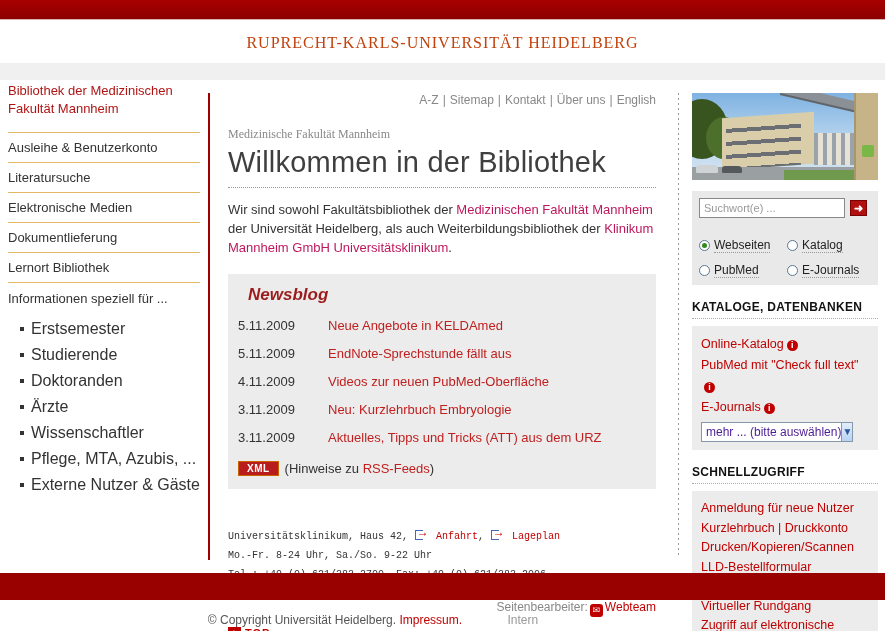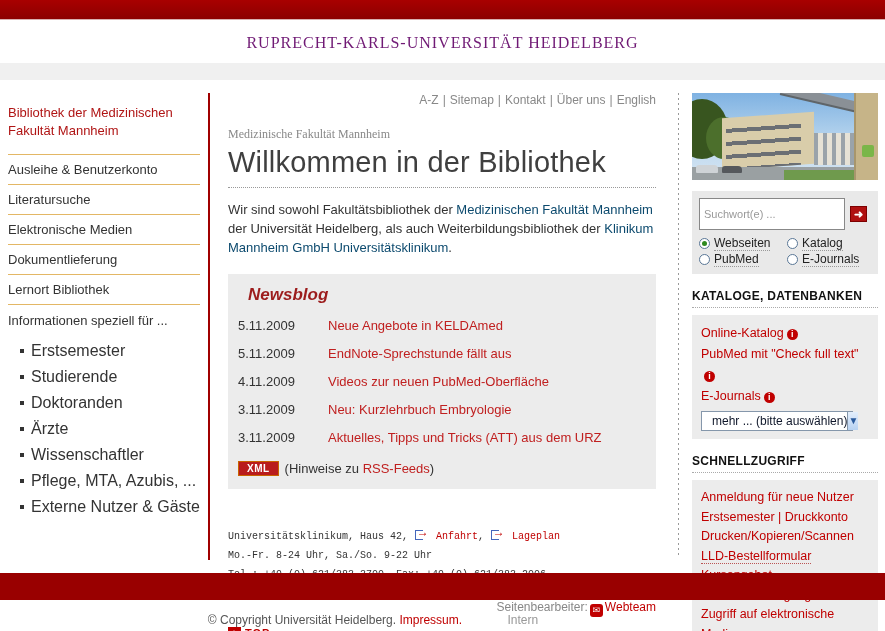--- a/index.html
+++ b/index.html
@@ -3,25 +3,25 @@
 <meta charset="utf-8">
 <style>
   * { margin:0; padding:0; box-sizing:border-box; }
   html,body { background:#fff; }
   body { font-family:"Liberation Sans", sans-serif; width:885px; height:631px; position:relative; overflow:hidden; }
 
   .bar-top { position:absolute; left:0; top:0; width:885px; height:20px;
              background:linear-gradient(#a80000,#8c0000); border-bottom:1px solid #d9b0b0; }
   .band-white { position:absolute; left:0; top:21px; width:885px; height:42px; background:#fff; }
   .uni-title { text-align:center; padding-top:13px; font-family:"Liberation Serif", serif;
-               font-size:16px; letter-spacing:1px; color:#701a75; }
+               font-size:16px; letter-spacing:1px; color:#c2410c; }
   .bar-gray { position:absolute; left:0; top:63px; width:885px; height:17px; background:#f0f0f0; }
 
   
-  .leftnav { position:absolute; left:8px; top:104px; width:192px; font-size:13px; color:#333; }
+  .leftnav { position:absolute; left:8px; top:82px; width:192px; font-size:13px; color:#333; }
   .leftnav-title { color:#b01515; line-height:18px; margin-bottom:14px; }
   .nav-divider { border-top:1px solid #e3b765; margin:0; }
   .nav-item { padding:7px 0 7px 0; color:#333; cursor:pointer; }
   .leftnav-info { padding-top:8px; color:#333; }
   .sub-items { margin-top:10px; }
   .sub-item { display:flex; align-items:center; gap:7px; padding:4px 0 4px 12px; font-size:16px; color:#333; cursor:pointer; }
   .bullet { width:4px; height:4px; background:#333; flex:0 0 auto; }
 
   .red-vline { position:absolute; left:208px; top:93px; width:2px; height:467px; background:#a00000; }
   .dot-vline { position:absolute; left:678px; top:93px; width:1px; height:462px;
@@ -29,21 +29,21 @@
 
   
   .main { position:absolute; left:228px; top:93px; width:428px; }
   .topnav { text-align:right; font-size:12px; color:#888; }
   .topnav a { color:#888; text-decoration:none; cursor:pointer; }
   .topnav .sep { margin:0 4px; }
   .breadcrumb { margin-top:20px; font-size:12px; color:#888;font-family:Liberation Serif, serif; }
   h1.page-title { margin-top:4px; font-size:29px; font-weight:400; color:#3f3f3f; letter-spacing:0.2px; }
   .dotted-rule { border-bottom:1px dotted #999; margin-top:8px; margin-bottom:12px; }
   .intro { font-size:13px; line-height:19px; color:#333; }
-  .intro a { color:#0c4a6e; text-decoration:none; cursor:pointer; }
+  .intro a { color:#be185d; text-decoration:none; cursor:pointer; }
 
   .newsbox { margin-top:17px; background:#ececec; padding:11px 12px 13px 10px; }
   .newsbox-title { font-size:17px; font-weight:bold; font-style:italic; color:#9c1c1c; padding-left:10px; }
   .news-row { display:flex; margin-top:13px; font-size:13px;gap:28px; }
   .news-date { width:62px; flex:0 0 auto; color:#333; }
   .news-link { color:#c02020; text-decoration:none; cursor:pointer; }
   .xml-row { margin-top:16px; font-size:13px; color:#333; display:flex; align-items:center; gap:6px; }
   .xml-badge { background:#b91c1c; border:1px solid #c96300; color:#fff; font-size:10px; font-weight:bold;
                padding:1px 8px; letter-spacing:0.5px; cursor:pointer; }
   .rss-link { color:#c02020; text-decoration:none; cursor:pointer; }
@@ -81,44 +81,44 @@
   .ph-col { position:absolute; right:0; top:0; width:24px; height:87px; background:#c6b488;
             border-left:2px solid #a8966c; }
   .ph-sign { position:absolute; right:4px; top:52px; width:12px; height:12px; background:#7ab648; border-radius:2px; }
   .ph-ground { position:absolute; left:0; bottom:0; width:186px; height:13px; background:#9aa0a2; }
   .ph-grass { position:absolute; right:24px; bottom:0; width:70px; height:10px; background:#6f9a4d; }
   .ph-car1 { position:absolute; left:4px; bottom:7px; width:22px; height:8px; background:#cfd3d6; border-radius:3px 4px 1px 1px; }
   .ph-car2 { position:absolute; left:30px; bottom:7px; width:20px; height:7px; background:#55585c; border-radius:3px 4px 1px 1px; }
 
   .searchbox { margin-top:11px; background:#e9e9e9; padding:7px 6px 7px 7px; }
   .search-row { display:flex; align-items:center; gap:5px; }
-  .search-input { width:146px; height:32px; border:1px solid #888; font-size:11px; padding:0 4px;
+  .search-input { width:146px; height:20px; border:1px solid #888; font-size:11px; padding:0 4px;
                   font-family:"Liberation Sans", sans-serif; color:#333; background:#fff; }
   .search-input::placeholder { color:#999; }
   .go-btn { width:17px; height:16px; background:#b01010; border:1px solid #7d0000; color:#fff;
             font-size:11px; line-height:14px; text-align:center; font-weight:bold; cursor:pointer; }
-  .radio-grid { margin-top:6px; display:grid; grid-template-columns:88px auto; row-gap:1px; }
+  .radio-grid { margin-top:20px; display:grid; grid-template-columns:88px auto; row-gap:10px; }
   .radio-opt { display:flex; align-items:center; gap:4px; font-size:12px; color:#222; cursor:pointer; }
   .radio { width:11px; height:11px; border:1px solid #5a7796; border-radius:50%; background:#fff; flex:0 0 auto; }
   .radio.checked { position:relative; }
   .radio.checked::after { content:""; position:absolute; left:2px; top:2px; width:5px; height:5px;
                           background:#2f8a1f; border-radius:50%; }
   .radio-label { border-bottom:1px dotted #999; }
 
   .side-heading { margin-top:15px; font-size:12px; font-weight:bold; color:#111; letter-spacing:0.3px;
                   padding-bottom:4px; border-bottom:1px dotted #aaa; }
   .side-box { margin-top:7px; background:#ececec; padding:8px 9px; font-size:12.5px; }
   .side-box a { color:#c00000; text-decoration:none; cursor:pointer; }
   .cat-row { line-height:21px; }
   .info-icon { display:inline-block; width:11px; height:11px; background:#c00000; border-radius:50%;
                color:#fff; font-size:9px; font-weight:bold; line-height:11px; text-align:center;
                vertical-align:0px; margin-left:3px; cursor:pointer; }
   .select-box { margin-top:4px; width:152px; height:20px; background:#fff; border:1px solid #8597ab;
                 display:flex; align-items:center; cursor:pointer; }
-  .select-text { flex:1; font-size:12px; color:#0f172a; padding-left:10px; white-space:nowrap; }
+  .select-text { flex:1; font-size:12px; color:#4c1d95; padding-left:4px; white-space:nowrap; }
   .select-arrow { width:17px; height:18px; background:linear-gradient(#e3eefc,#b8d2f2); border-left:1px solid #8597ab;
                   color:#2a5a9c; font-size:10px; line-height:17px; text-align:center; }
   .quick-row { line-height:19.5px; }
   .abbr-underline { border-bottom:1px dotted #b55; }
 
   .bar-bottom { position:absolute; left:0; top:573px; width:885px; height:27px; background:#990000; }
   .footer { position:absolute; left:0; top:613px; width:746px; text-align:center; font-size:12px; color:#555; }
   .footer a.imp { color:#c00000; text-decoration:none; cursor:pointer; }
   .footer .intern { color:#999; margin-left:42px; cursor:pointer; }
 </style>
@@ -290,21 +290,21 @@
     </div>
     <div class="select-box">
       <span class="select-text">mehr ... (bitte auswählen)</span>
       <span class="select-arrow">▼</span>
     </div>
   </div>
 
   <div class="side-heading">SCHNELLZUGRIFF</div>
   <div class="side-box">
     <div class="quick-row"><a>Anmeldung für neue Nutzer</a></div>
-    <div class="quick-row"><a>Erstsemester | Druckkonto</a></div>
+    <div class="quick-row"><a>Kurzlehrbuch | Druckkonto</a></div>
     <div class="quick-row"><a>Drucken/Kopieren/Scannen</a></div>
     <div class="quick-row"><a class="abbr-underline">LLD-Bestellformular</a></div>
     <div class="quick-row"><a>Kursangebot</a></div>
     <div class="quick-row"><a>Virtueller Rundgang</a></div>
     <div class="quick-row"><a>Zugriff auf elektronische Medien</a></div>
   </div>
 </div>
 
 <div class="bar-bottom"></div>
 <div class="footer">

